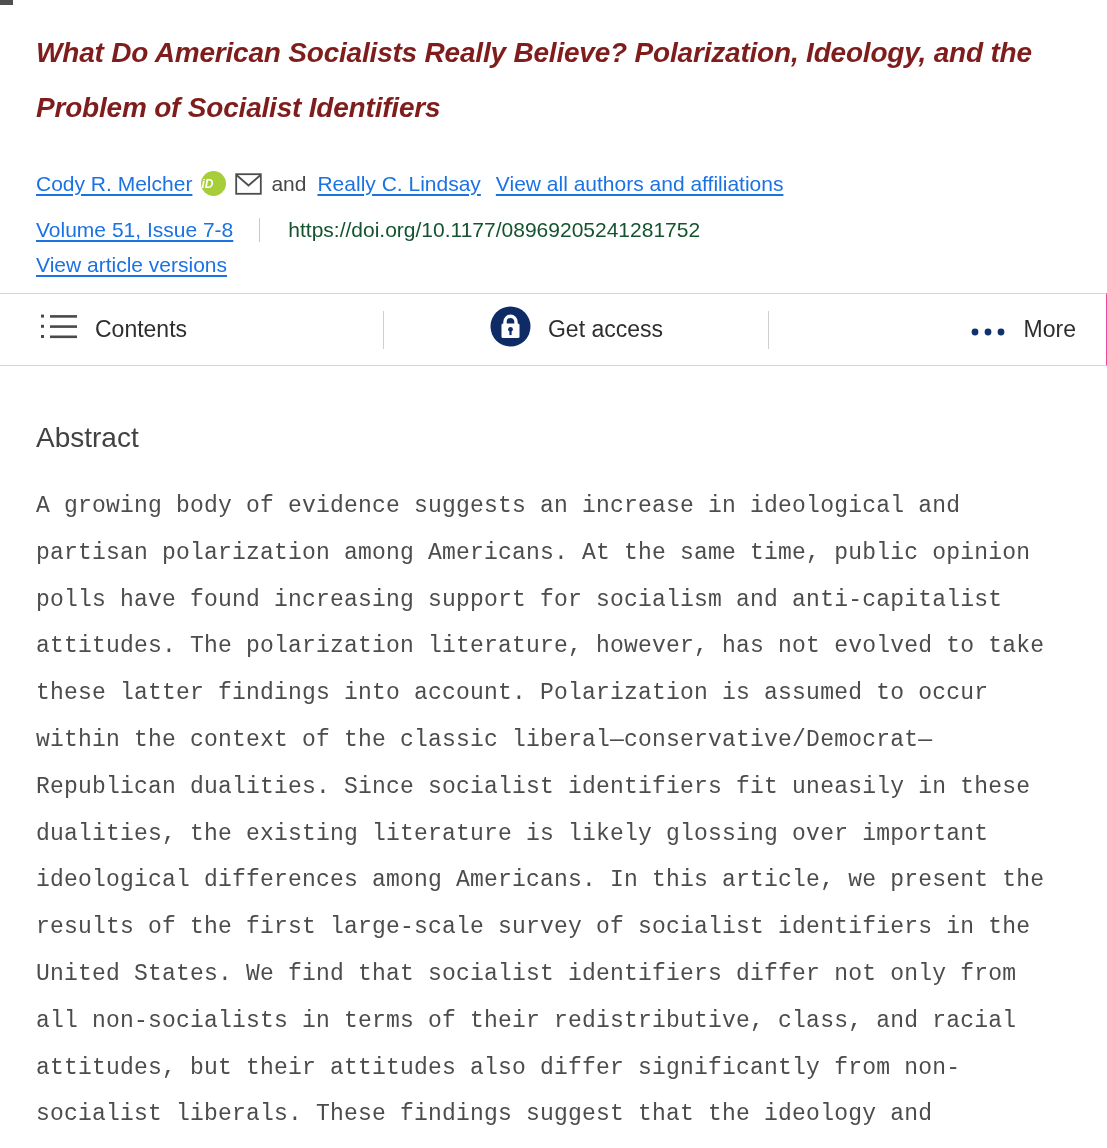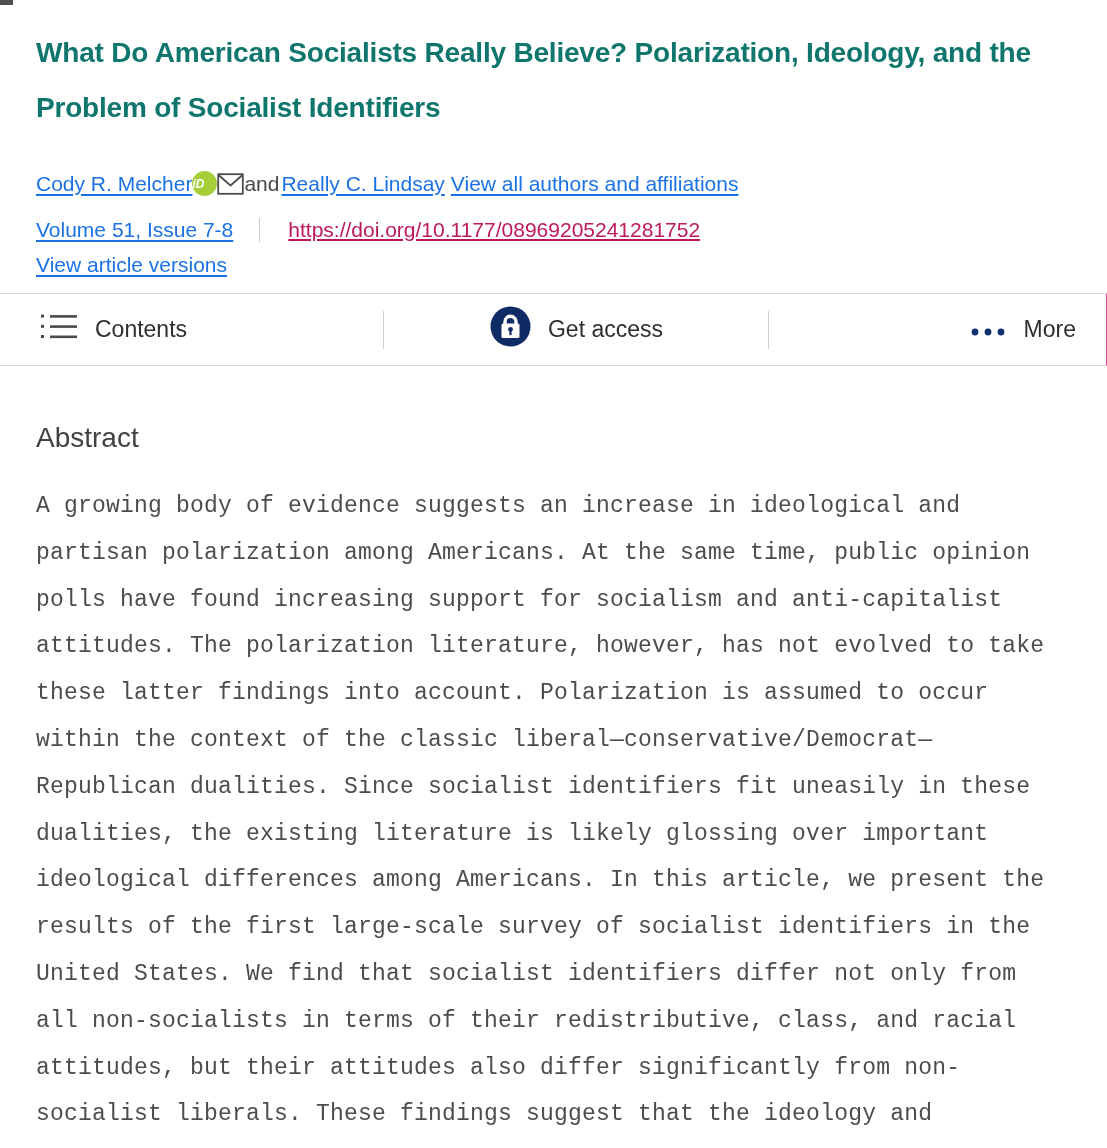--- a/index.html
+++ b/index.html
@@ -21,52 +21,54 @@
 
   .content-pad { padding: 0 40px 0 36px; }
 
   
   .article-title {
     margin-top: 25px;
     font-size: 28px;
     letter-spacing: -0.2px;
     line-height: 55px;
     font-weight: 700;
-    color: #0f766e;
+    color: #7f1d1d;
     max-width: 1060px;
+    font-style: italic;
   }
 
   
   .author-row {
     margin-top: 36px;
     font-size: 21px;
     display: flex;
     align-items: center;
     flex-wrap: wrap;
+    column-gap: 9px;
     color: #474747;
   }
   .author-row .and-text { margin-right: 2px; }
   .orcid-badge {
     display: inline-flex; align-items: center; justify-content: flex-start;
     width: 25px; height: 25px; border-radius: 50%;
     background: #a6ce39; color: #ffffff;
     font-size: 12px; font-weight: 700; font-style: italic;
     text-decoration: none;
   }
   .email-link { display: inline-flex; align-items: center; text-decoration: none; }
   .view-all-link { margin-left: 6px; }
 
   
   .meta-block { margin-top: 22px; font-size: 21px; }
   .meta-row { display: flex; align-items: center; }
   .meta-sep {
     width: 1px; height: 24px; background: #c8c8c8;
     margin: 0 28px 0 26px;
   }
-  .doi-text { color: #be185d; text-decoration: underline; }
+  .doi-text { color: #14532d; }
   .view-versions { display: inline-block; margin-top: 11px; }
 
   
   .toolbar {
     margin-top: 16px;
     height: 73px;
     border-top: 1px solid #d8d8d8;
     border-bottom: 1px solid #d8d8d8;
     border-right: 1px solid #ec4899;
     display: flex;

